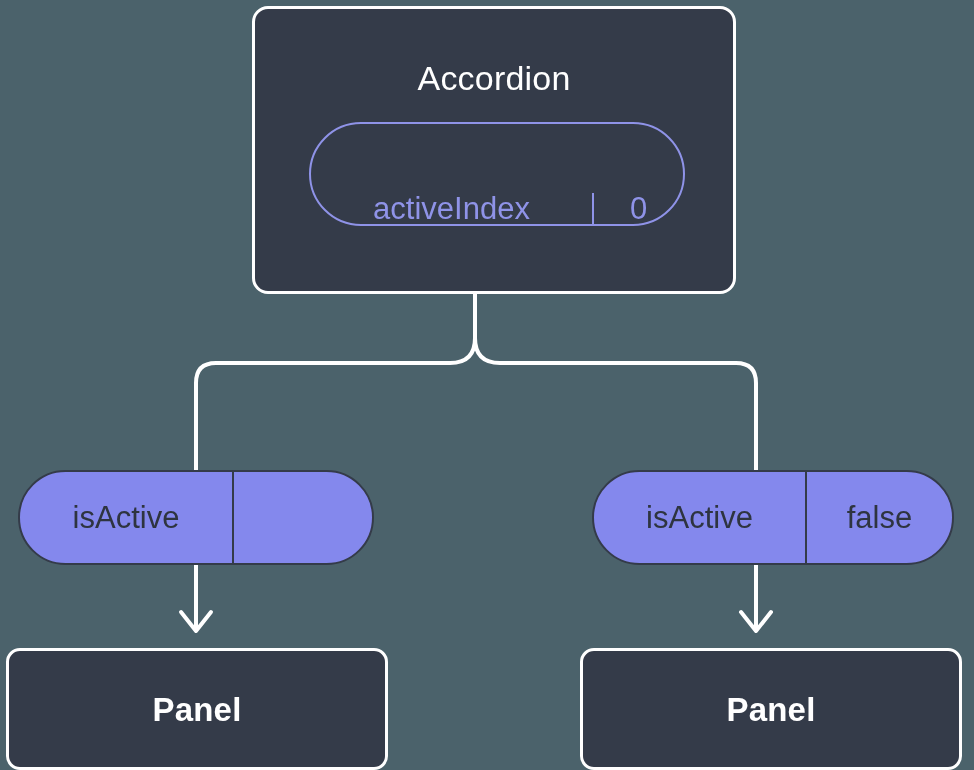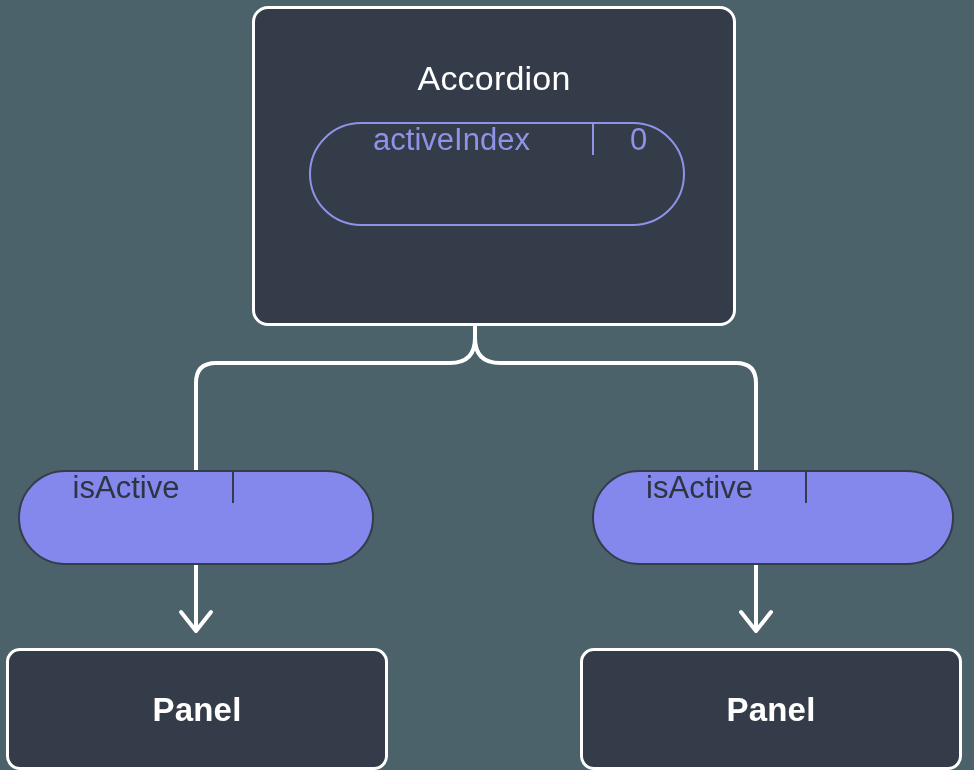--- a/index.html
+++ b/index.html
@@ -47,21 +47,21 @@
     font-weight: 400;
     letter-spacing: 0.2px;
     line-height: 1;
   }
 
   
   #accordion-node {
     left: 252px;
     top: 6px;
     width: 484px;
-    height: 320px;
+    height: 288px;
     border-radius: 16px;
     flex-direction: column;
     justify-content: flex-start;
     padding-top: 0;
   }
   #accordion-title {
     margin-top: 52px;
     font-size: 34px;
   }
 
@@ -69,21 +69,21 @@
   #accordion-state-pill {
     position: absolute;
     left: 54px;
     top: 113px;
     width: 376px;
     height: 104px;
     box-sizing: border-box;
     border: 2px solid #8f93e8;
     border-radius: 52px;
     display: flex;
-    align-items: flex-start;
+    align-items: flex-end;
     background: transparent;
   }
   #accordion-state-pill .pill-key,
   #accordion-state-pill .pill-val {
     display: flex;
     align-items: center;
     justify-content: center;
     color: #8f93e8;
     font-size: 31px;
     line-height: 1;
@@ -100,21 +100,20 @@
   .state-pill {
     position: absolute;
     box-sizing: border-box;
     height: 95px;
     background: #8488ed;
     border: 2px solid #343b49;
     border-radius: 48px;
     display: flex;
     align-items: stretch;
     overflow: hidden;
-    flex-direction: column;
   }
   .state-pill .pill-key,
   .state-pill .pill-val {
     display: flex;
     align-items: center;
     justify-content: center;
     color: #2e3440;
     font-size: 31px;
     line-height: 1;
   }
@@ -181,20 +180,21 @@
       <div class="pill-val">0</div>
     </div>
   </div>
 
   <div class="state-pill" id="pill-left">
     <div class="pill-key">isActive</div>
   </div>
 
   <div class="state-pill" id="pill-right">
     <div class="pill-key">isActive</div>
+    <div class="pill-val">false</div>
   </div>
 
   <div class="node-box" id="panel-left">
     <div class="node-title panel-title">Panel</div>
   </div>
 
   <div class="node-box" id="panel-right">
     <div class="node-title panel-title">Panel</div>
   </div>
 

